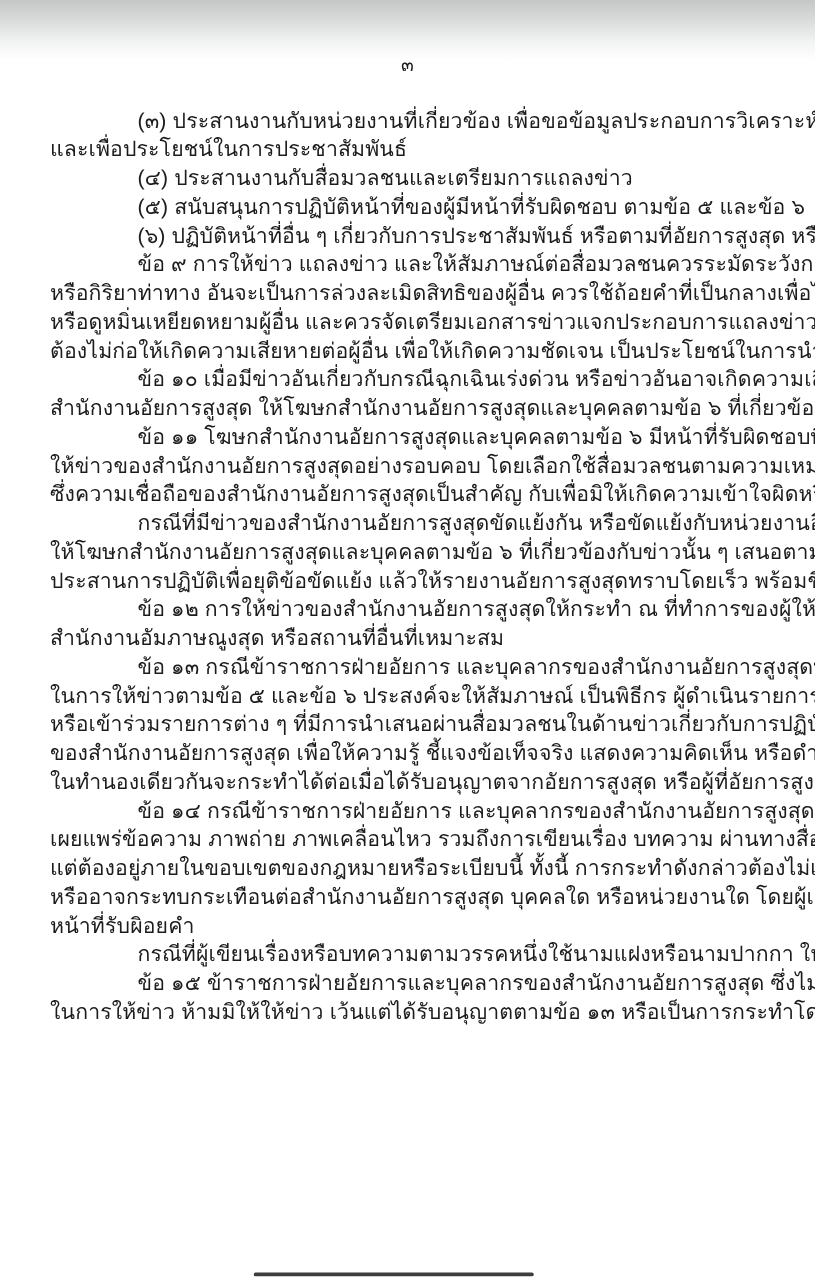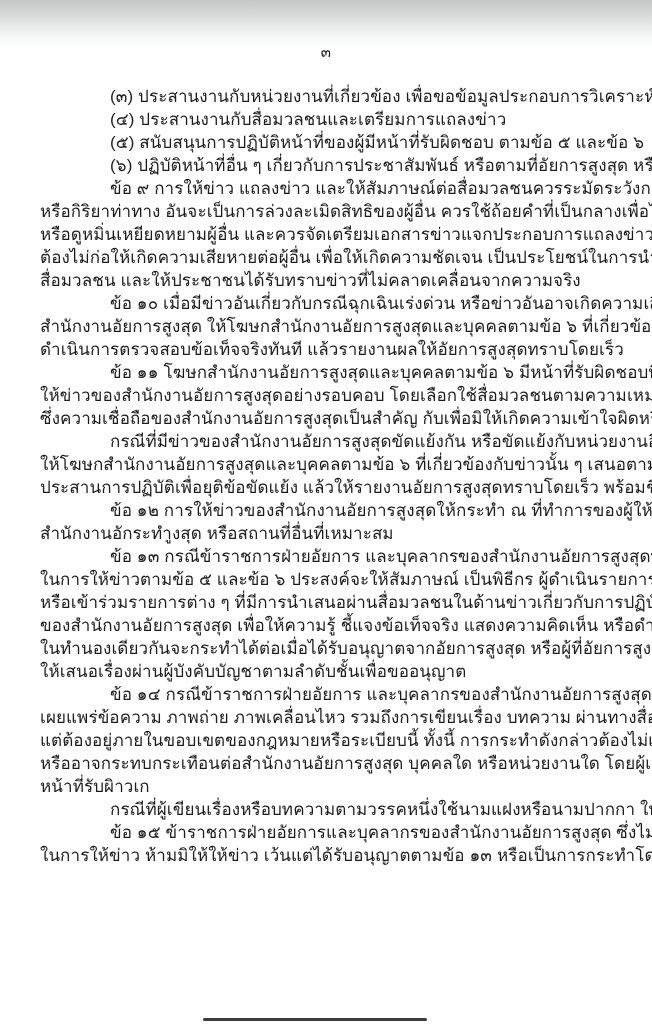--- a/index.html
+++ b/index.html
@@ -60,48 +60,46 @@
   }
 </style>
 </head>
 <body>
 
 <div class="page">
   <div class="scan-shadow"></div>
   <div class="page-number">๓</div>
   <div class="text-block" id="text-block">
       <div class="line first">(๓) ประสานงานกับหน่วยงานที่เกี่ยวข้อง เพื่อขอข้อมูลประกอบการวิเคราะห์ข่าว</div>
+      <div class="line">และเพื่อประโยชน์ในการประชาสัมพันธ์</div>
       <div class="line first">(๔) ประสานงานกับสื่อมวลชนและเตรียมการแถลงข่าว</div>
       <div class="line first">(๕) สนับสนุนการปฏิบัติหน้าที่ของผู้มีหน้าที่รับผิดชอบ ตามข้อ ๕ และข้อ ๖</div>
       <div class="line first">(๖) ปฏิบัติหน้าที่อื่น ๆ เกี่ยวกับการประชาสัมพันธ์ หรือตามที่อัยการสูงสุด หรือผู้ที่อัยการสูงสุด</div>
       <div class="line first">ข้อ ๙ การให้ข่าว แถลงข่าว และให้สัมภาษณ์ต่อสื่อมวลชนควรระมัดระวังการใช้ถ้อยคำ</div>
       <div class="line">หรือกิริยาท่าทาง อันจะเป็นการล่วงละเมิดสิทธิของผู้อื่น ควรใช้ถ้อยคำที่เป็นกลางเพื่อไม่ให้เป็นการประจาน</div>
       <div class="line">หรือดูหมิ่นเหยียดหยามผู้อื่น และควรจัดเตรียมเอกสารข่าวแจกประกอบการแถลงข่าว โดยเอกสารข่าวนั้น</div>
       <div class="line">ต้องไม่ก่อให้เกิดความเสียหายต่อผู้อื่น เพื่อให้เกิดความชัดเจน เป็นประโยชน์ในการนำเสนอข่าวของ</div>
-      <div class="line">สื่อมวลชน และให้ประชาชนได้รับทราบข่าวที่ไม่คลาดเคลื่อนจากความจริง</div>
       <div class="line first">ข้อ ๑๐ เมื่อมีข่าวอันเกี่ยวกับกรณีฉุกเฉินเร่งด่วน หรือข่าวอันอาจเกิดความเสียหายแก่</div>
       <div class="line">สำนักงานอัยการสูงสุด ให้โฆษกสำนักงานอัยการสูงสุดและบุคคลตามข้อ ๖ ที่เกี่ยวข้องกับข่าวนั้น ๆ</div>
-      <div class="line">ดำเนินการตรวจสอบข้อเท็จจริงทันที แล้วรายงานผลให้อัยการสูงสุดทราบโดยเร็ว</div>
       <div class="line first">ข้อ ๑๑ โฆษกสำนักงานอัยการสูงสุดและบุคคลตามข้อ ๖ มีหน้าที่รับผิดชอบพิจารณา</div>
       <div class="line">ให้ข่าวของสำนักงานอัยการสูงสุดอย่างรอบคอบ โดยเลือกใช้สื่อมวลชนตามความเหมาะสม ทั้งนี้ เพื่อธำรงไว้</div>
       <div class="line">ซึ่งความเชื่อถือของสำนักงานอัยการสูงสุดเป็นสำคัญ กับเพื่อมิให้เกิดความเข้าใจผิดหรือขัดแย้งกับ</div>
       <div class="line first">กรณีที่มีข่าวของสำนักงานอัยการสูงสุดขัดแย้งกัน หรือขัดแย้งกับหน่วยงานอื่นของรัฐ</div>
       <div class="line">ให้โฆษกสำนักงานอัยการสูงสุดและบุคคลตามข้อ ๖ ที่เกี่ยวข้องกับข่าวนั้น ๆ เสนอตามลำดับชั้นเพื่อพิจารณา</div>
       <div class="line">ประสานการปฏิบัติเพื่อยุติข้อขัดแย้ง แล้วให้รายงานอัยการสูงสุดทราบโดยเร็ว พร้อมชี้แจงให้ประชาชนทราบ</div>
       <div class="line first">ข้อ ๑๒ การให้ข่าวของสำนักงานอัยการสูงสุดให้กระทำ ณ ที่ทำการของผู้ให้ข่าวหรือที่ตั้ง</div>
-      <div class="line">สำนักงานอักระทำูงสุด หรือสถานที่อื่นที่เหมาะสม</div>
+      <div class="line">สำนักงานอัมภาษณูงสุด หรือสถานที่อื่นที่เหมาะสม</div>
       <div class="line first">ข้อ ๑๓ กรณีข้าราชการฝ่ายอัยการ และบุคลากรของสำนักงานอัยการสูงสุดที่ไม่มีหน้าที่</div>
       <div class="line">ในการให้ข่าวตามข้อ ๕ และข้อ ๖ ประสงค์จะให้สัมภาษณ์ เป็นพิธีกร ผู้ดำเนินรายการ ร่วมสนทนาในรายการ</div>
       <div class="line">หรือเข้าร่วมรายการต่าง ๆ ที่มีการนำเสนอผ่านสื่อมวลชนในด้านข่าวเกี่ยวกับการปฏิบัติงานประจำและภารกิจ</div>
       <div class="line">ของสำนักงานอัยการสูงสุด เพื่อให้ความรู้ ชี้แจงข้อเท็จจริง แสดงความคิดเห็น หรือดำเนินการอื่น ๆ</div>
       <div class="line">ในทำนองเดียวกันจะกระทำได้ต่อเมื่อได้รับอนุญาตจากอัยการสูงสุด หรือผู้ที่อัยการสูงสุดมอบหมาย ทั้งนี้</div>
-      <div class="line">ให้เสนอเรื่องผ่านผู้บังคับบัญชาตามลำดับชั้นเพื่อขออนุญาต</div>
       <div class="line first">ข้อ ๑๔ กรณีข้าราชการฝ่ายอัยการ และบุคลากรของสำนักงานอัยการสูงสุดประสงค์</div>
       <div class="line">เผยแพร่ข้อความ ภาพถ่าย ภาพเคลื่อนไหว รวมถึงการเขียนเรื่อง บทความ ผ่านทางสื่อมวลชนให้กระทำได้</div>
       <div class="line">แต่ต้องอยู่ภายในขอบเขตของกฎหมายหรือระเบียบนี้ ทั้งนี้ การกระทำดังกล่าวต้องไม่เกิดความเสียหาย</div>
       <div class="line">หรืออาจกระทบกระเทือนต่อสำนักงานอัยการสูงสุด บุคคลใด หรือหน่วยงานใด โดยผู้เผยแพร่หรือผู้เขียนไม่มี</div>
-      <div class="line">หน้าที่รับผิาวเก</div>
+      <div class="line">หน้าที่รับผิอยคำ</div>
       <div class="line first">กรณีที่ผู้เขียนเรื่องหรือบทความตามวรรคหนึ่งใช้นามแฝงหรือนามปากกา ให้แจ้งนามแฝง</div>
       <div class="line first">ข้อ ๑๕ ข้าราชการฝ่ายอัยการและบุคลากรของสำนักงานอัยการสูงสุด ซึ่งไม่มีหน้าที่</div>
       <div class="line">ในการให้ข่าว ห้ามมิให้ให้ข่าว เว้นแต่ได้รับอนุญาตตามข้อ ๑๓ หรือเป็นการกระทำโดยชอบตามข้อ ๑๔</div>
     </div>
   <div class="home-indicator"></div>
 </div>
 
 </body></html>

